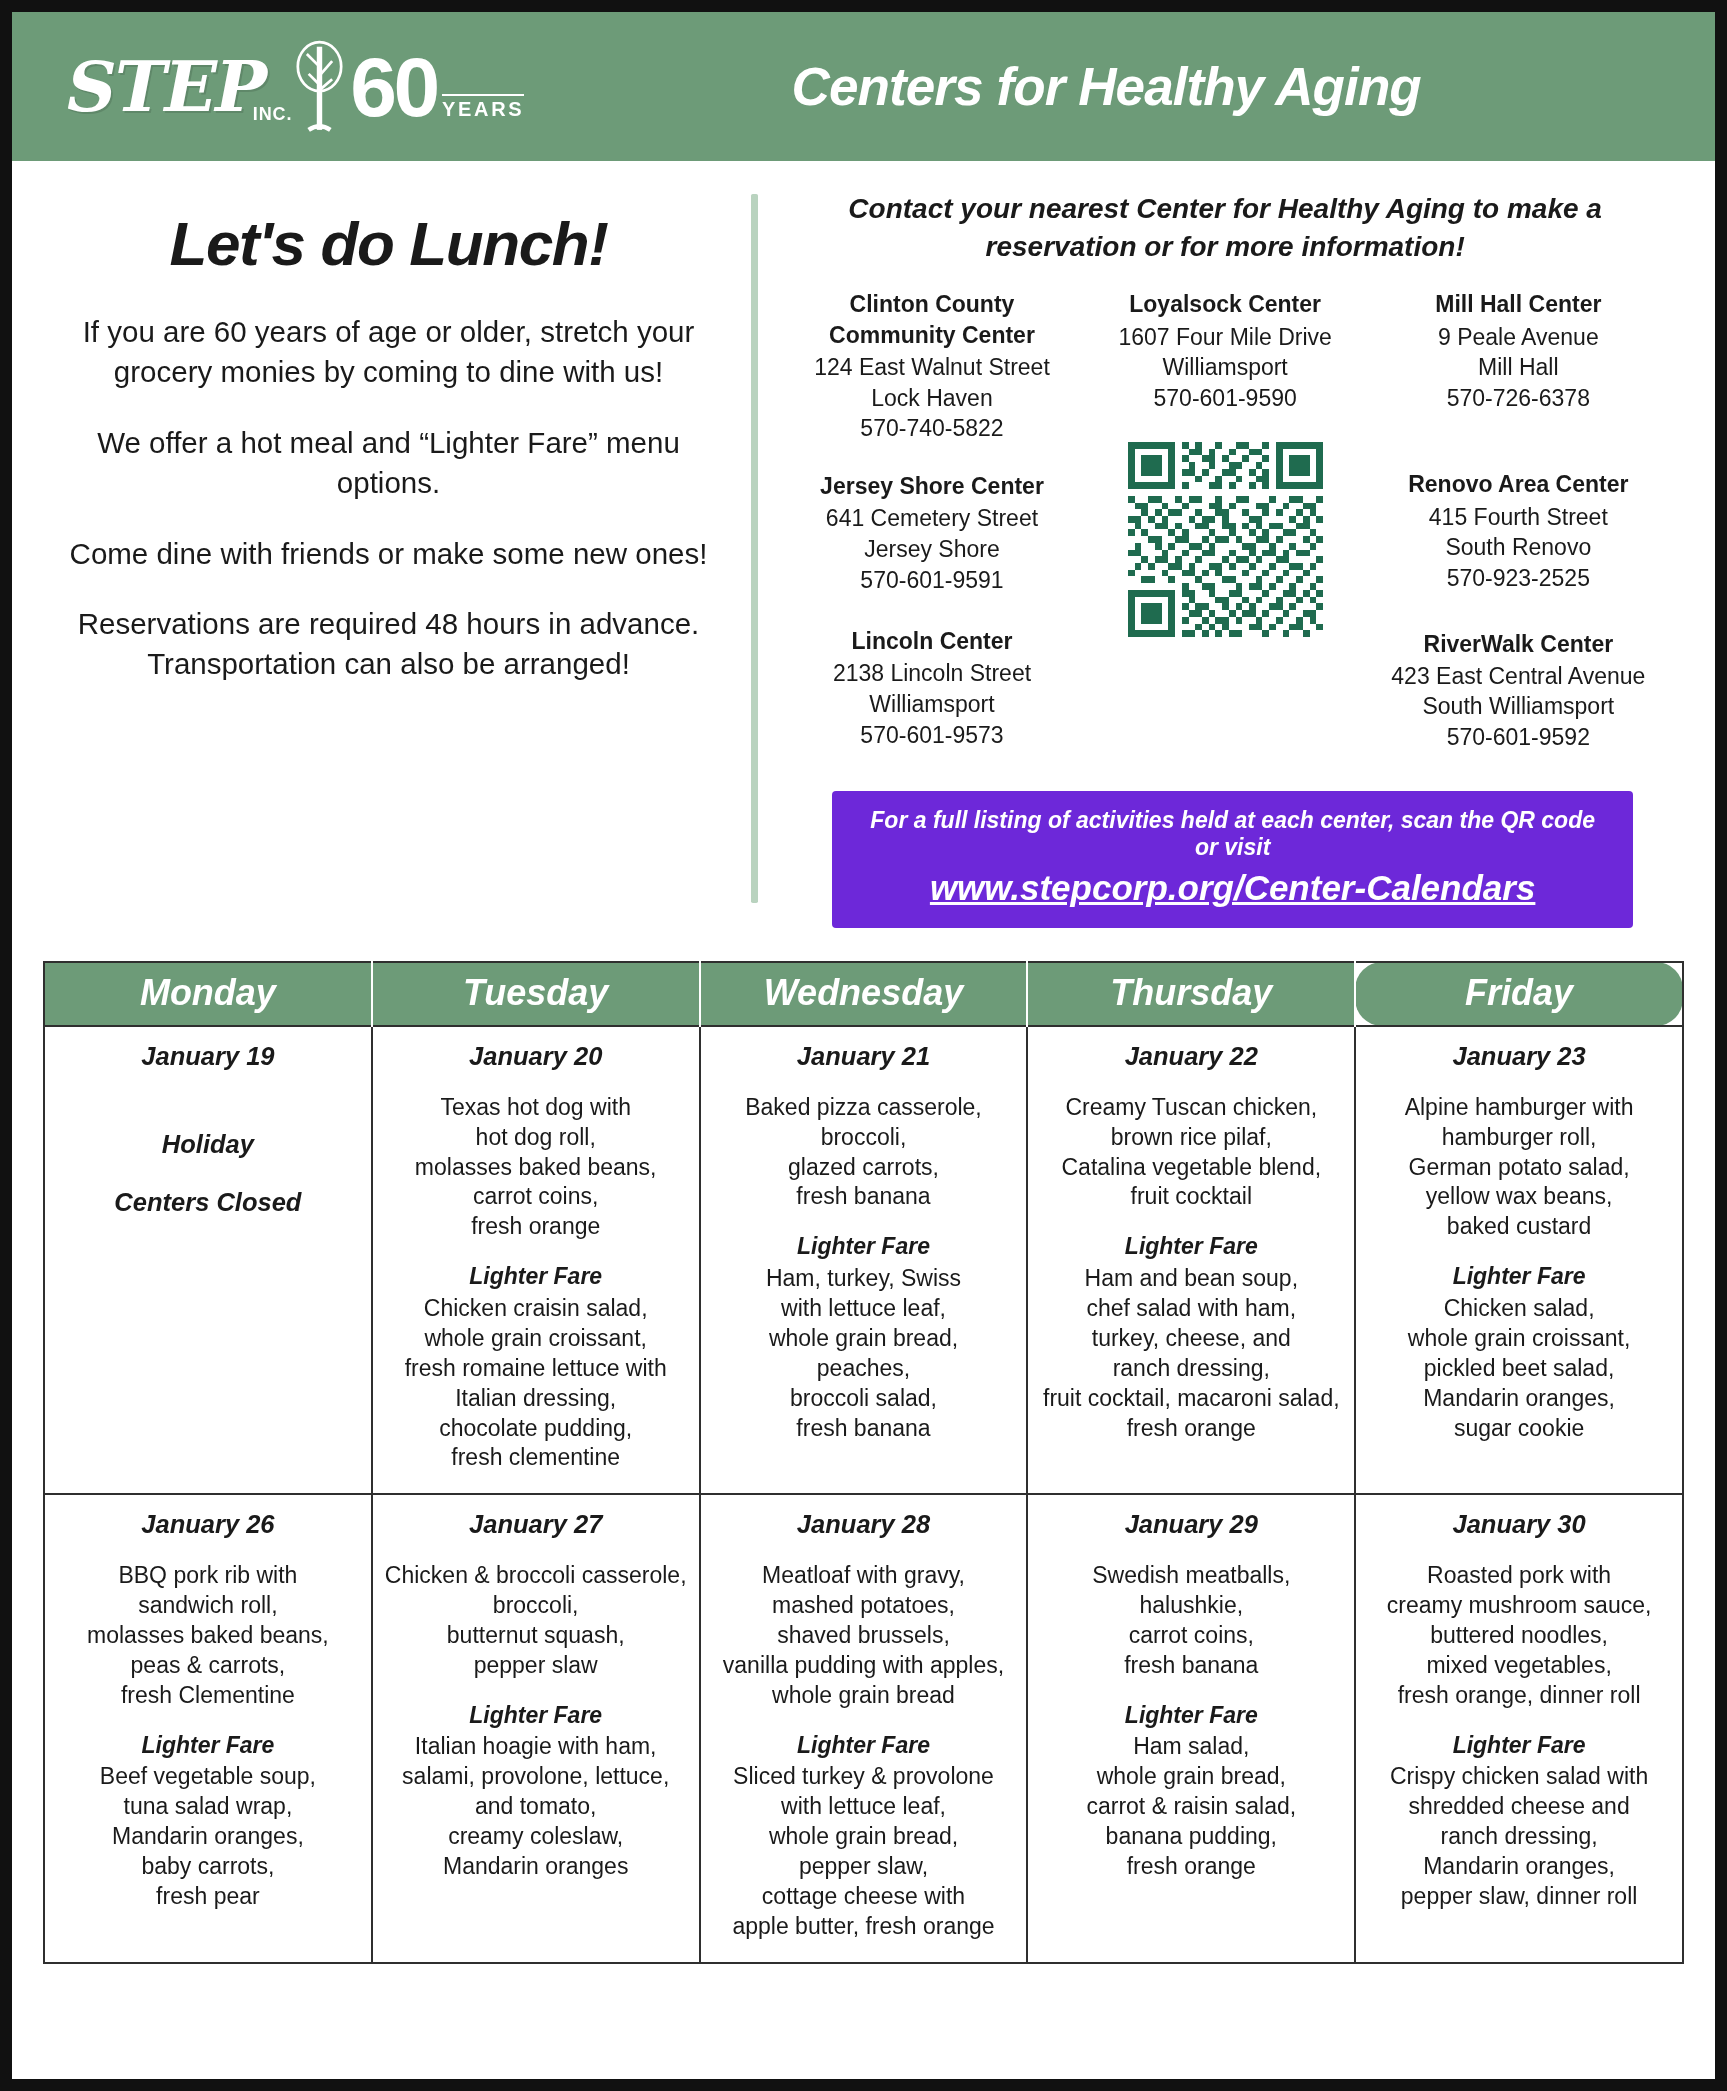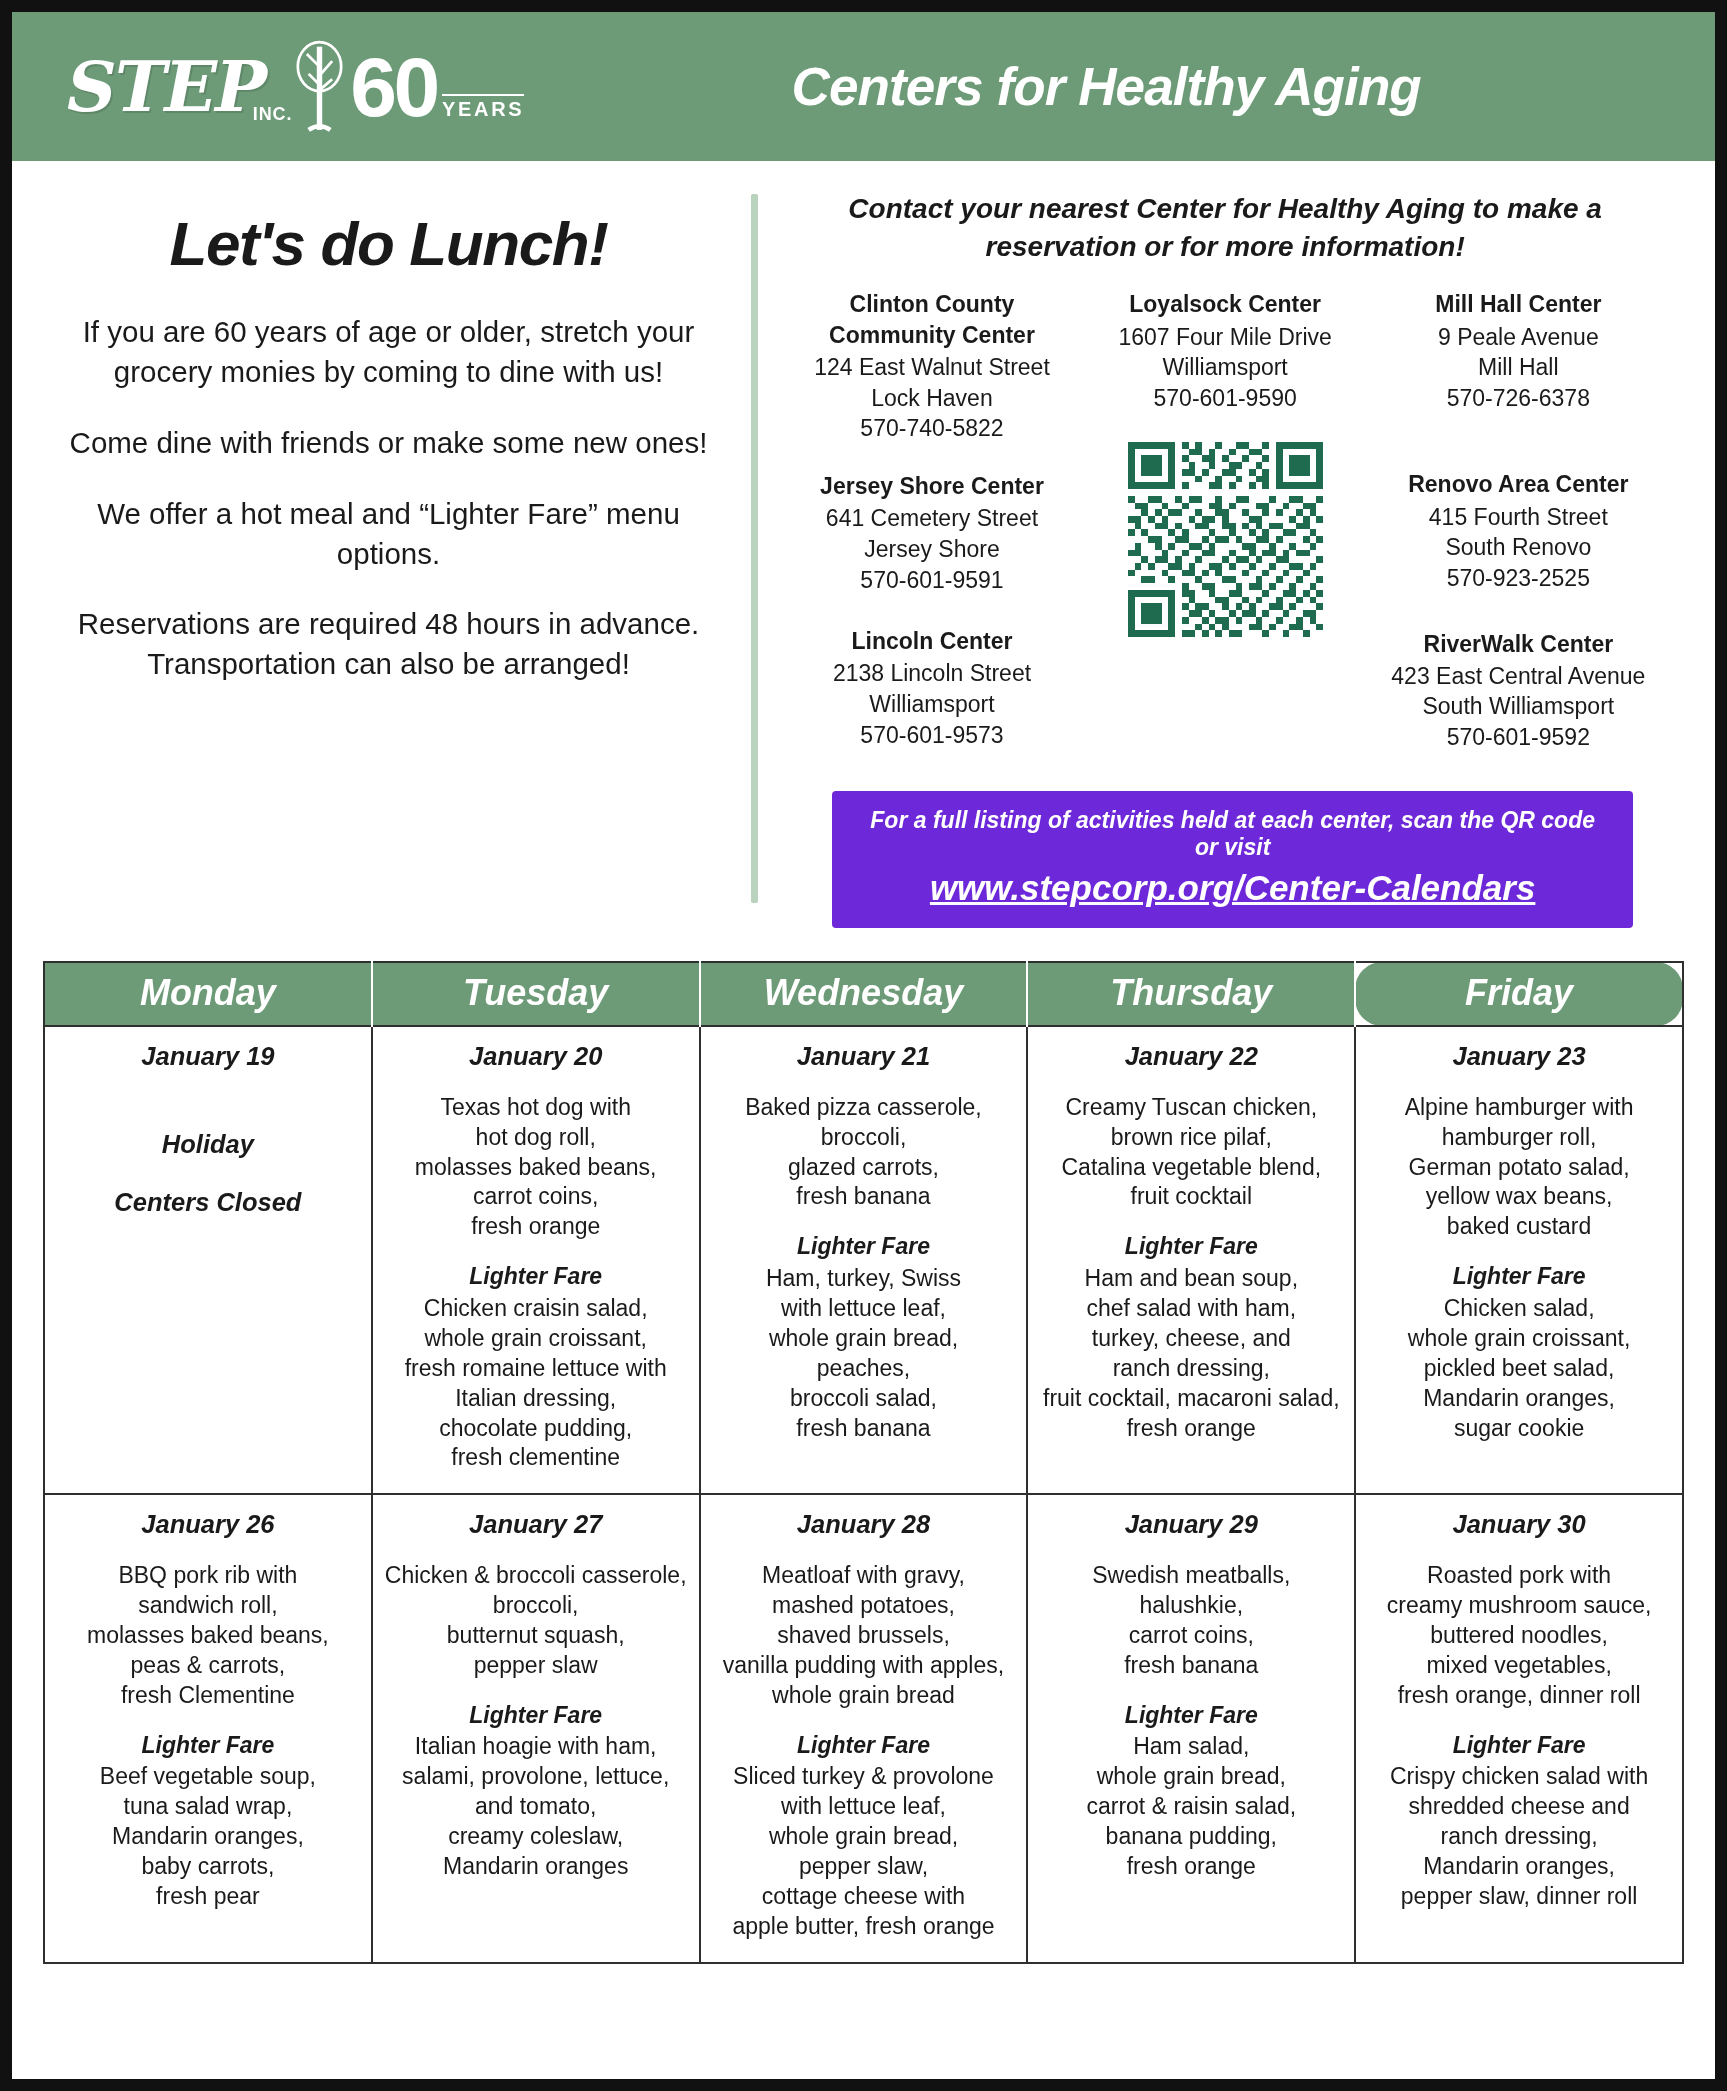--- a/index.html
+++ b/index.html
@@ -254,22 +254,22 @@
       <span class="logo-years">YEARS</span>
     </div>
     <div class="masthead-title">Centers for Healthy Aging</div>
   </div>
 
   <div class="top">
 
     <div class="left-col">
       <div class="lets-do-lunch">Let's do Lunch!</div>
       <div class="left-para">If you are 60 years of age or older, stretch your grocery monies by coming to dine with us!</div>
+      <div class="left-para">We offer a hot meal and “Lighter Fare” menu options.</div>
       <div class="left-para">Come dine with friends or make some new ones!</div>
-      <div class="left-para">We offer a hot meal and “Lighter Fare” menu options.</div>
       <div class="left-para">Reservations are required 48 hours in advance. Transportation can also be arranged!</div>
     </div>
 
     <div class="vrule"></div>
 
     <div class="right-col">
       <div class="contact-head">Contact your nearest Center for Healthy Aging to make a reservation or for more information!</div>
 
       <div class="centers-grid">
 

